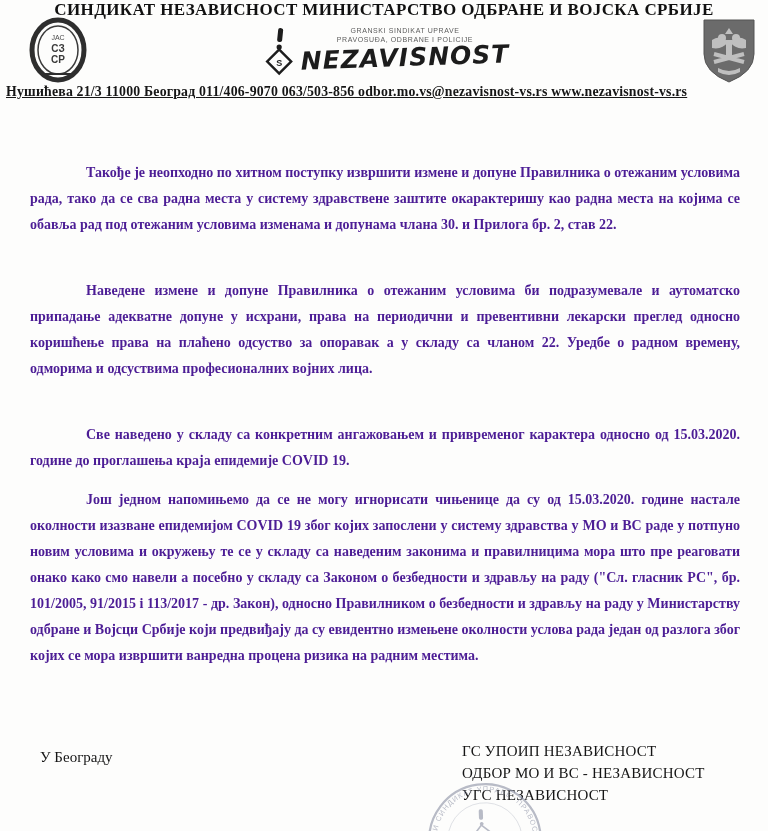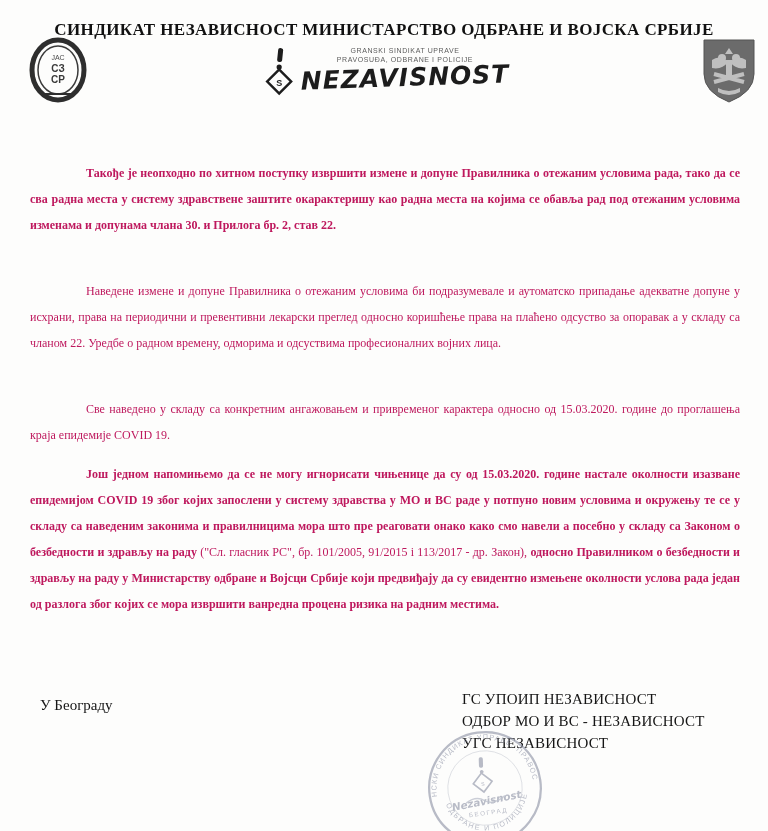--- a/index.html
+++ b/index.html
@@ -7,21 +7,21 @@
   .page {
     position:relative;
     width:768px; height:831px;
     margin:0 auto;
     background:#fdfdfc;
     font-family:"Liberation Serif", serif;
     color:#151515;
     overflow:hidden;
   }
   
-  .header { position:relative; padding-top:20px; height:148px;border-radius:8px; }
+  .header { position:relative; height:148px;border-radius:8px; }
   .org-title {
     text-align:center;
     font-weight:bold;
     font-size:17px;
     letter-spacing:.4px;
     color:#111;
   }
   .logo-row { position:relative; height:62px;margin-left:6px; }
   .emblem-left { position:absolute; left:22px; top:-4px; width:64px; height:70px; }
   .emblem-right { position:absolute; right:8px; top:-6px; width:62px; height:72px; }
@@ -51,27 +51,27 @@
     letter-spacing:.2px;
     text-decoration:underline;
     white-space:nowrap;
     color:#161616;
   }
   
   .body-text { padding:12px 28px 0 30px; }
   .body-text p {
     text-align:justify;
     text-indent:56px;
-    font-size:12px;
+    font-size:14px;
     line-height:26px;
     margin-bottom:13px;
-    color:#be185d;
+    color:#4c1d95;
   }
   .bold { font-weight:bold; }
-  .regular { font-weight:normal;margin-top:40px; }
+  .regular { font-weight:bold;margin-top:40px; }
   
   .footer { position:relative; height:240px; }
   .place-date { position:absolute; left:40px; top:64px; font-size:15px; line-height:22px; }
   .signature { position:absolute; left:462px; top:58px; font-size:15px; line-height:22px; letter-spacing:.2px; }
   .stamp {
     position:absolute; left:420px; top:96px;
     width:130px; height:124px;
     opacity:.62;
     transform:rotate(-8deg);
   }
@@ -119,20 +119,21 @@
           <circle cx="38" cy="24" r="4"></circle>
           <path d="M14 26 Q22 20 30 28 Q24 36 14 34 Z"></path>
           <path d="M48 26 Q40 20 32 28 Q38 36 48 34 Z"></path>
           <rect x="28" y="26" width="6" height="16"></rect>
           <path d="M16 40 L46 48 M16 48 L46 40" stroke="#c9c9c9" stroke-width="4"></path>
           <path d="M20 54 Q31 60 42 54 L42 58 Q31 64 20 58 Z"></path>
         </g>
       </svg>
     </div>
 
+    <div class="contact-line">Нушићева 21/3 11000 Београд  011/406-9070  063/503-856  odbor.mo.vs@nezavisnost-vs.rs  www.nezavisnost-vs.rs</div>
   </div>
 
   <div class="body-text">
     <p class="bold">Такође је неопходно по хитном поступку извршити измене и допуне Правилника о отежаним условима рада, тако да се сва радна места у систему здравствене заштите окарактеришу као радна места на којима се обавља рад под отежаним условима изменама и допунама члана 30. и Прилога бр. 2, став 22.</p>
     <p class="regular">Наведене измене и допуне Правилника о отежаним условима би подразумевале и аутоматско припадање адекватне допуне у исхрани, права на периодични и превентивни лекарски преглед односно коришћење права на плаћено одсуство за опоравак а у складу са чланом 22. Уредбе о радном времену, одморима и одсуствима професионалних војних лица.</p>
     <p class="regular">Све наведено у складу са конкретним ангажовањем и привременог карактера односно од 15.03.2020. године до проглашења краја епидемије COVID 19.</p>
     <p><span class="bold">Још једном напомињемо да се не могу игнорисати чињенице да су од 15.03.2020. године настале околности изазване епидемијом COVID 19 због којих запослени у систему здравства у МО и ВС раде у потпуно новим условима и окружењу те се у складу са наведеним законима и правилницима мора што пре реаговати онако како смо навели а посебно у складу са Законом о безбедности и здрављу на раду </span><span class="regular">("Сл. гласник РС", бр. 101/2005, 91/2015 i 113/2017 - др. Закон), </span><span class="bold">односно Правилником о безбедности и здрављу на раду у Министарству одбране и Војсци Србије који предвиђају да су евидентно измењене околности услова рада један од разлога због којих се мора извршити ванредна процена ризика на радним местима.</span></p>
   </div>
 
   <div class="footer">

